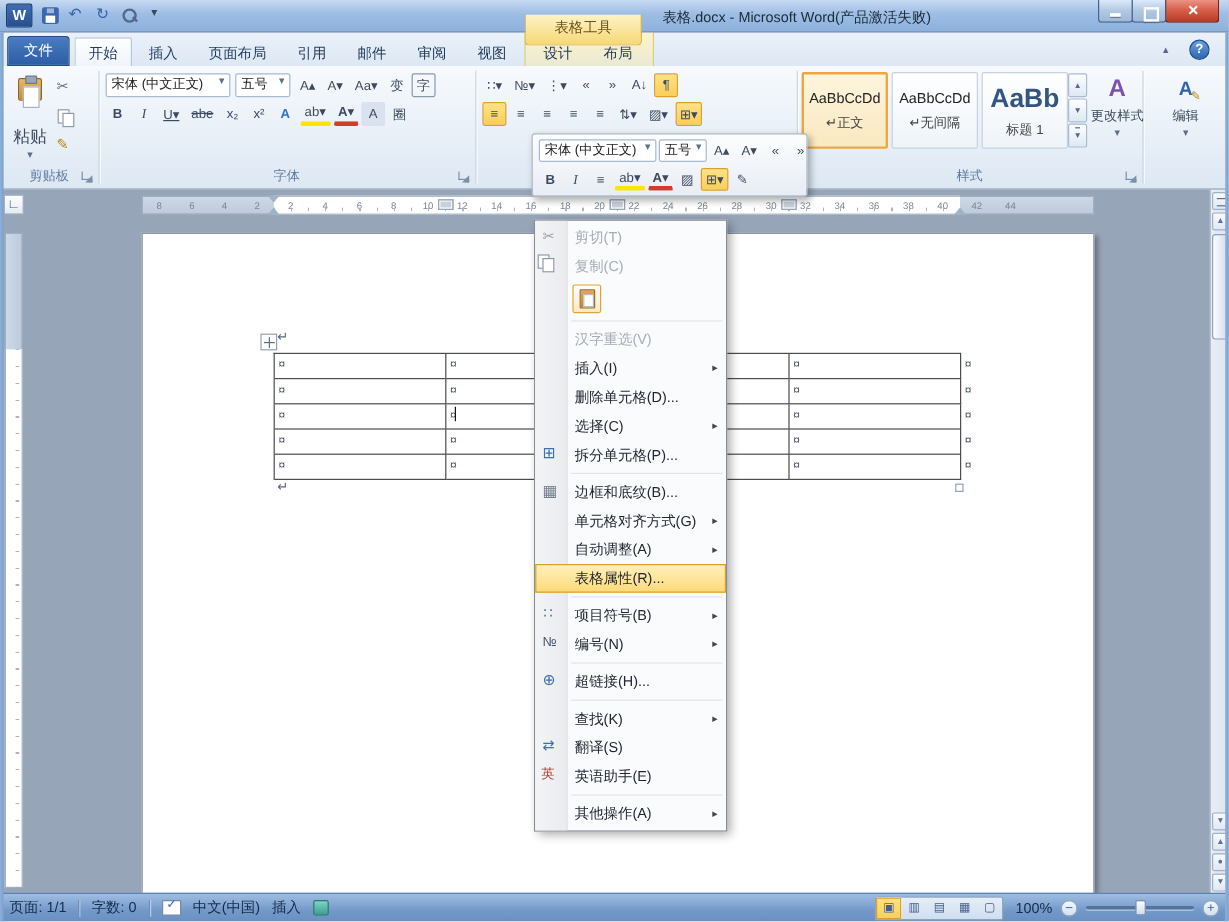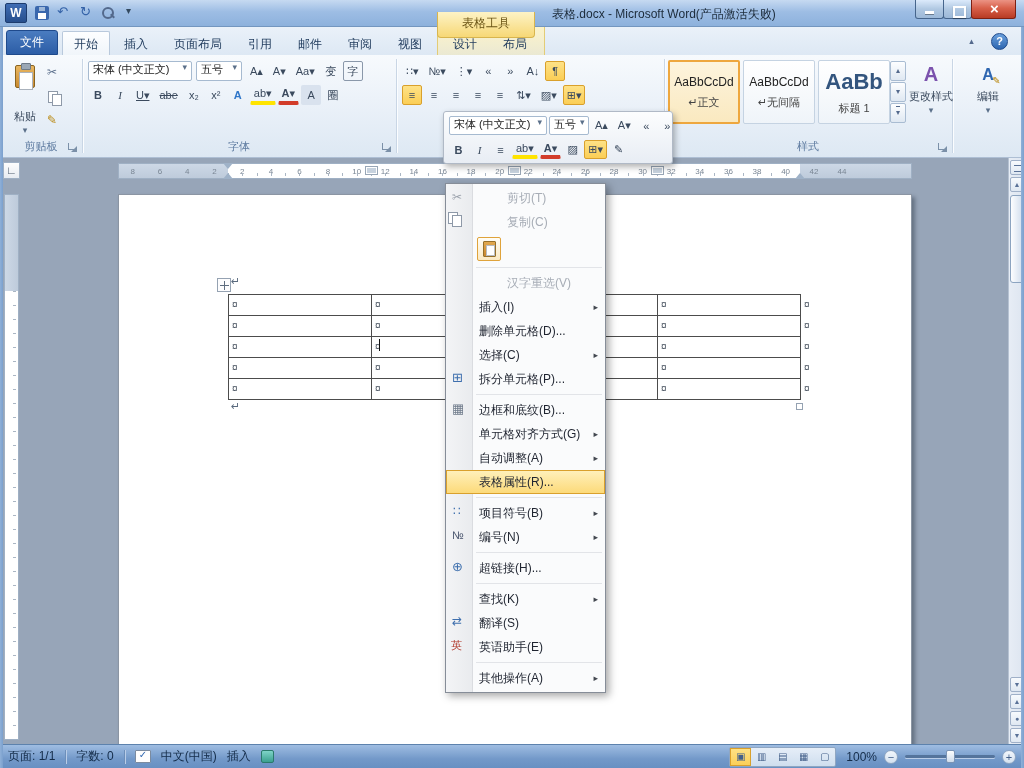--- a/index.html
+++ b/index.html
@@ -74,21 +74,21 @@
 .combo{height:20px;background:#fff;border:1px solid #a6bad0;border-radius:2px;font-size:11px;
   display:flex;align-items:flex-start;padding:0 4px;color:#222;white-space:nowrap;overflow:hidden;}
 .combo .dda{margin-left:auto;color:#5b708a;font-size:9px;padding-left:4px;}
 .dda::before{content:"▾";}
 
 .paste-big{position:absolute;left:8px;top:5px;width:34px;height:76px;display:flex;flex-direction:column;align-items:center;
   border:1px solid transparent;border-radius:2px;}
 .clipicon{width:20px;height:26px;background:linear-gradient(#e9b763,#c98a2e);border:1px solid #8a6420;border-radius:2px;position:relative;margin-top:4px;}
 .clipicon::before{content:"";position:absolute;left:3px;top:6px;width:12px;height:16px;background:#fff;border:1px solid #aab2bc;}
 .clipicon::after{content:"";position:absolute;left:5px;top:-3px;width:8px;height:5px;background:#9aa7b5;border:1px solid #6d7a88;border-radius:1px;}
-.paste-big .plabel{margin-top:21px;font-size:11px;color:#3b4a5e;}
+.paste-big .plabel{margin-top:21px;font-size:14px;color:#3b4a5e;}
 .paste-big .dda{font-size:9px;color:#5b708a;margin-top:1px;}
 .clip-side{position:absolute;left:46px;top:7px;display:flex;flex-direction:column;gap:3px;}
 .sbtn-row{width:30px;height:21px;display:flex;align-items:center;}
 .sbtn-row .ico{position:relative;width:16px;height:16px;}
 .ico-cut::before{content:"✂";position:absolute;left:1px;top:0;color:#5b6f8c;font-size:12px;}
 .ico-copy::before{content:"";position:absolute;left:2px;top:2px;width:8px;height:10px;border:1px solid #8e99a8;background:#fff;}
 .ico-copy::after{content:"";position:absolute;left:6px;top:5px;width:8px;height:10px;border:1px solid #8e99a8;background:#fff;}
 .ico-format-painter::before{content:"✎";position:absolute;left:1px;top:0;color:#b8860b;font-size:12px;}
 
 .iconrow{position:absolute;display:flex;gap:2px;align-items:center;}
@@ -124,21 +124,21 @@
 .minibar .rbtn{min-width:19px;height:19px;}
 
 
 .ctxmenu{position:absolute;left:445px;top:183px;width:161px;z-index:60;background:#fafbfc;
   border:1px solid #868d98;box-shadow:3px 3px 8px rgba(0,0,0,.35);padding:2px 0;}
 .ctxmenu::before{content:"";position:absolute;left:0;top:0;bottom:0;width:26px;
   background:linear-gradient(90deg,#f3f4f6,#e9ebee);border-right:1px solid #dadce0;}
 .mi{position:relative;height:24px;display:flex;align-items:center;font-size:12px;color:#1f2430;}
 .mi .ico{position:relative;width:26px;height:24px;flex:none;}
 .mi .lbl{margin-left:7px;white-space:nowrap;}
-.mi.disabled{color:#a7adb6;gap:28px;}
+.mi.disabled{color:#a7adb6;}
 .mi.sub::after{content:"▸";position:absolute;right:7px;top:50%;transform:translateY(-50%);font-size:9px;color:#42474f;}
 .mi.hl{background:linear-gradient(#fff1bd,#fcd977);box-shadow:inset 0 0 0 1px #d9a02c;}
 .mi.sep{height:7px;pointer-events:none;}
 .mi.sep::before{content:"";position:absolute;left:30px;right:3px;top:3px;height:1px;background:#e2e4e8;}
 .mi.header{height:21px;}
 .mi.pastebtn{height:30px;}
 .mi.pastebtn .ico{width:24px;height:24px;margin-left:31px;border:1px solid #dfa33b;border-radius:2px;
   background:linear-gradient(#fffdf6,#fbe9c2);}
 .ico-paste::before{content:"";position:absolute;left:6px;top:4px;width:11px;height:15px;background:linear-gradient(#e2a94f,#c8862c);border:1px solid #96702a;border-radius:1px;}
 .ico-paste::after{content:"";position:absolute;left:8px;top:8px;width:7px;height:9px;background:#fff;border:1px solid #b8bcc2;}

